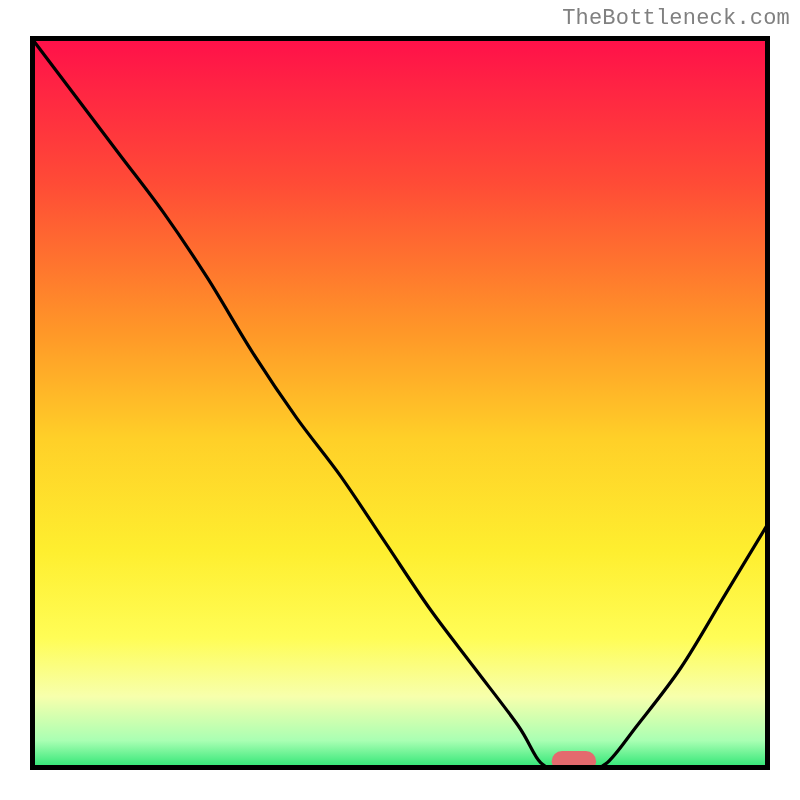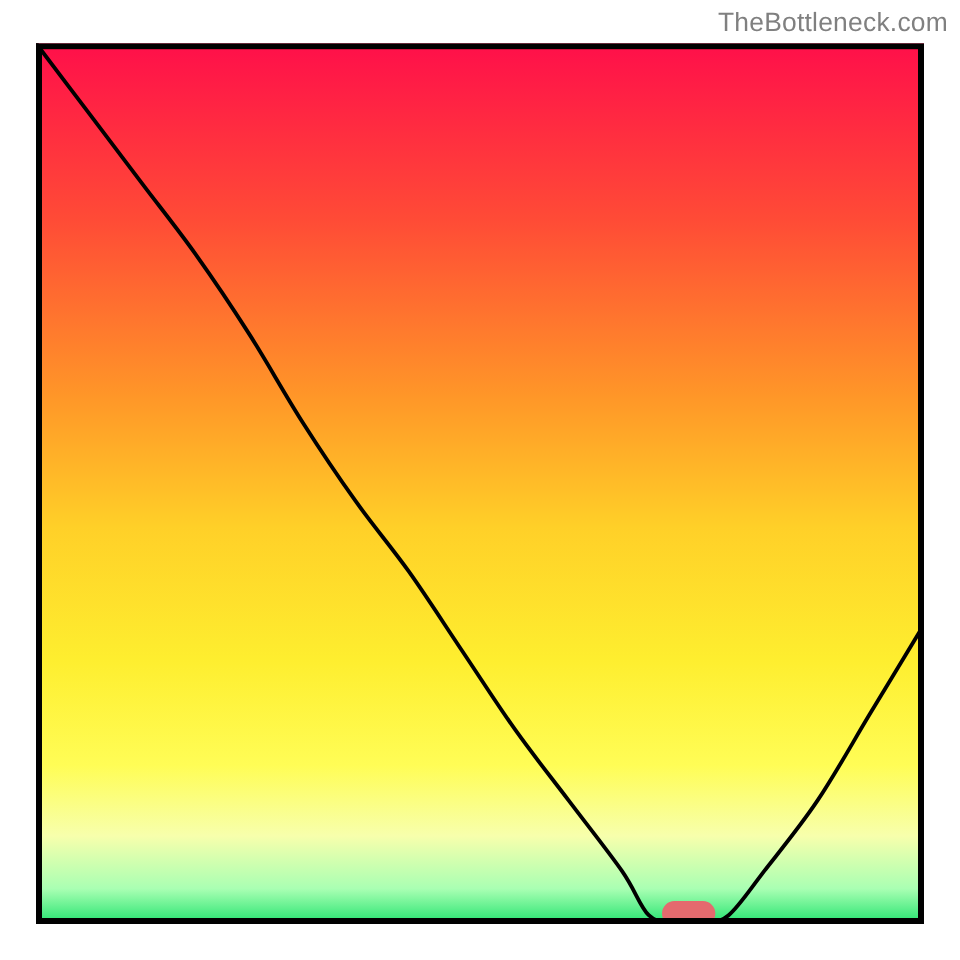--- a/index.html
+++ b/index.html
@@ -12,20 +12,21 @@
     font-family: Arial, Helvetica, sans-serif;
   }
   .watermark {
     position: absolute;
     top: 6px;
     right: 10px;
     color: #808080;
     font-size: 22px;
     font-weight: 500;
     letter-spacing: 0.2px;
+    font-family: Liberation Mono, monospace;
   }
   .plot {
     position: absolute;
     left: 30px;
     top: 36px;
     width: 740px;
     height: 734px;
   }
   .plot svg {
     display: block;

